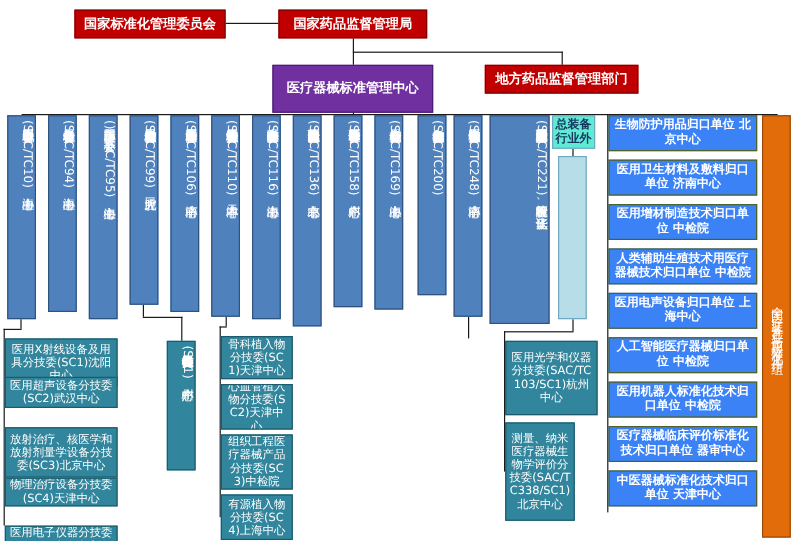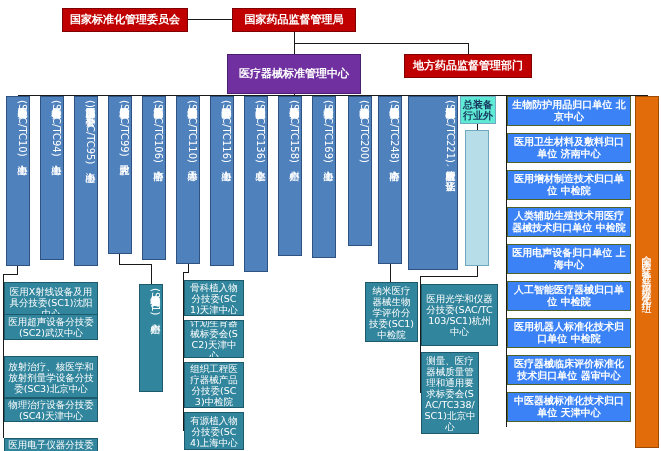--- a/index.html
+++ b/index.html
@@ -95,28 +95,27 @@
 
   <div class="teal" style="left:4px;top:282px;width:94px;height:40px;">医用X射线设备及用具分技委(SC1)沈阳中心</div>
   <div class="teal" style="left:4px;top:314px;width:94px;height:26px;">医用超声设备分技委(SC2)武汉中心</div>
   <div class="teal" style="left:4px;top:356px;width:94px;height:42px;">放射治疗、核医学和放射剂量学设备分技委(SC3)北京中心</div>
   <div class="teal" style="left:4px;top:398px;width:94px;height:24px;">物理治疗设备分技委(SC4)天津中心</div>
   <div class="teal" style="left:4px;top:426px;width:94px;height:24px;margin-top:12px;">医用电子仪器分技委(SC5)上海中心</div>
 
   <div class="vcol vteal" style="left:139px;top:284px;width:24px;height:108px;">齿科设备与器械分技委(SC1)广州中心</div>
 
   <div class="teal" style="left:184px;top:280px;width:60px;height:36px;">骨科植入物分技委(SC1)天津中心</div>
-  <div class="teal" style="left:184px;top:320px;width:60px;height:38px;">计划生育器械标委会(SC2)天津中心</div>
+  <div class="teal" style="left:184px;top:320px;width:60px;height:38px;">心血管植入物分技委(SC2)天津中心</div>
   <div class="teal" style="left:184px;top:362px;width:60px;height:46px;">组织工程医疗器械产品分技委(SC3)中检院</div>
   <div class="teal" style="left:184px;top:412px;width:60px;height:38px;">有源植入物分技委(SC4)上海中心</div>
 
-  <div class="teal" style="left:365px;top:282px;width:53px;height:60px;">纳米医疗器械生物学评价分技委(SC1)中检院</div>
 
   <div class="teal" style="left:421px;top:284px;width:77px;height:62px;">医用光学和仪器分技委(SAC/TC103/SC1)杭州中心</div>
-  <div class="teal" style="left:421px;top:352px;width:58px;height:82px;">测量、医疗器械质量管理和通用要求标委会(SAC/TC338/SC1)北京中心</div>
+  <div class="teal" style="left:421px;top:352px;width:58px;height:82px;">测量、纳米医疗器械生物学评价分技委(SAC/TC338/SC1)北京中心</div>
 
   <div class="green-stack">
     <div class="green">生物防护用品归口单位 北京中心</div>
     <div class="green">医用卫生材料及敷料归口单位 济南中心</div>
     <div class="green">医用增材制造技术归口单位 中检院</div>
     <div class="green">人类辅助生殖技术用医疗器械技术归口单位 中检院</div>
     <div class="green">医用电声设备归口单位 上海中心</div>
     <div class="green">人工智能医疗器械归口单位 中检院</div>
     <div class="green">医用机器人标准化技术归口单位 中检院</div>
     <div class="green">医疗器械临床评价标准化技术归口单位 器审中心</div>

